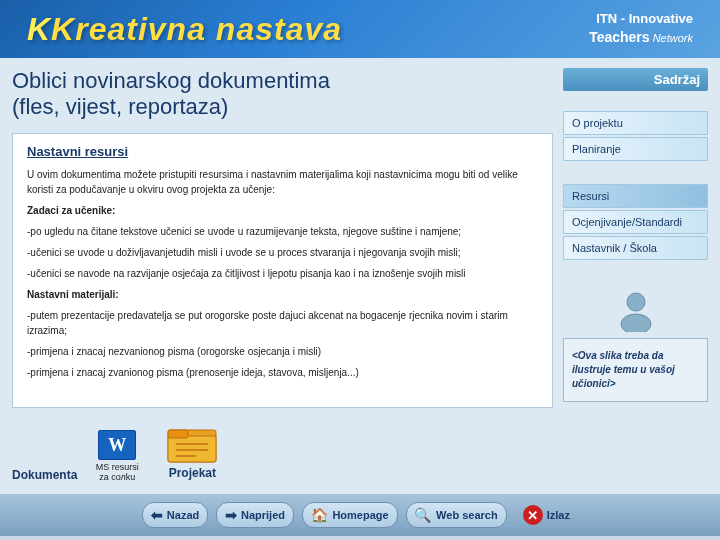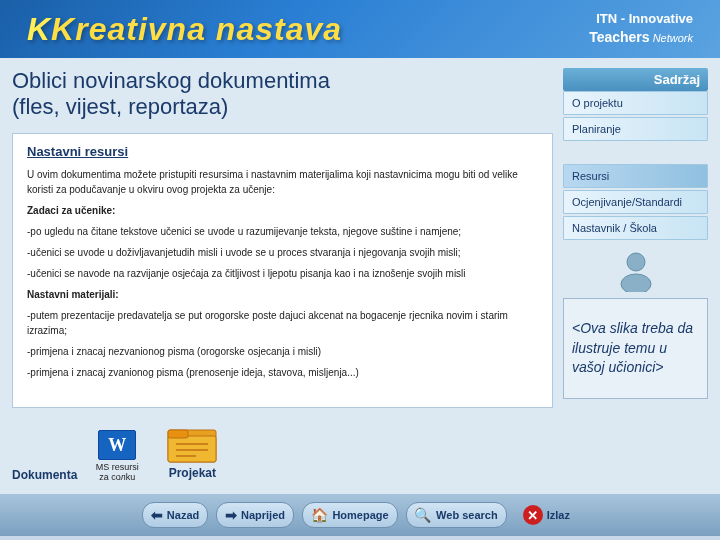--- a/index.html
+++ b/index.html
@@ -167,21 +167,21 @@
       font-weight: bold;
       color: #1a3a6a;
       text-align: center;
     }
 
     
     .sidebar {
       width: 145px;
       display: flex;
       flex-direction: column;
-      gap: 0;
+      gap: 20px;
     }
 
     .sidebar-title {
       background: linear-gradient(to bottom, #6ab0d8, #4a90c0);
       color: #fff;
       font-size: 13px;
       font-weight: bold;
       text-align: right;
       padding: 4px 8px;
       border-radius: 2px;
@@ -217,25 +217,26 @@
     }
 
     .person-icon {
       width: 44px;
       height: 44px;
     }
 
     .sidebar-caption {
       background: #e8f0f8;
       border: 1px solid #a0b8d0;
-      padding: 20px 8px;
-      font-size: 14px;
+      padding: 10px 8px;
+      font-size: 10px;
       color: #1a3a6a;
       font-style: italic;
       line-height: 1.4;
+      font-weight: bold;
     }
 
     
     .footer {
       height: 42px;
       background: linear-gradient(to bottom, #a8c4dc, #7aa0c0);
       display: flex;
       align-items: center;
       justify-content: center;
       gap: 8px;

